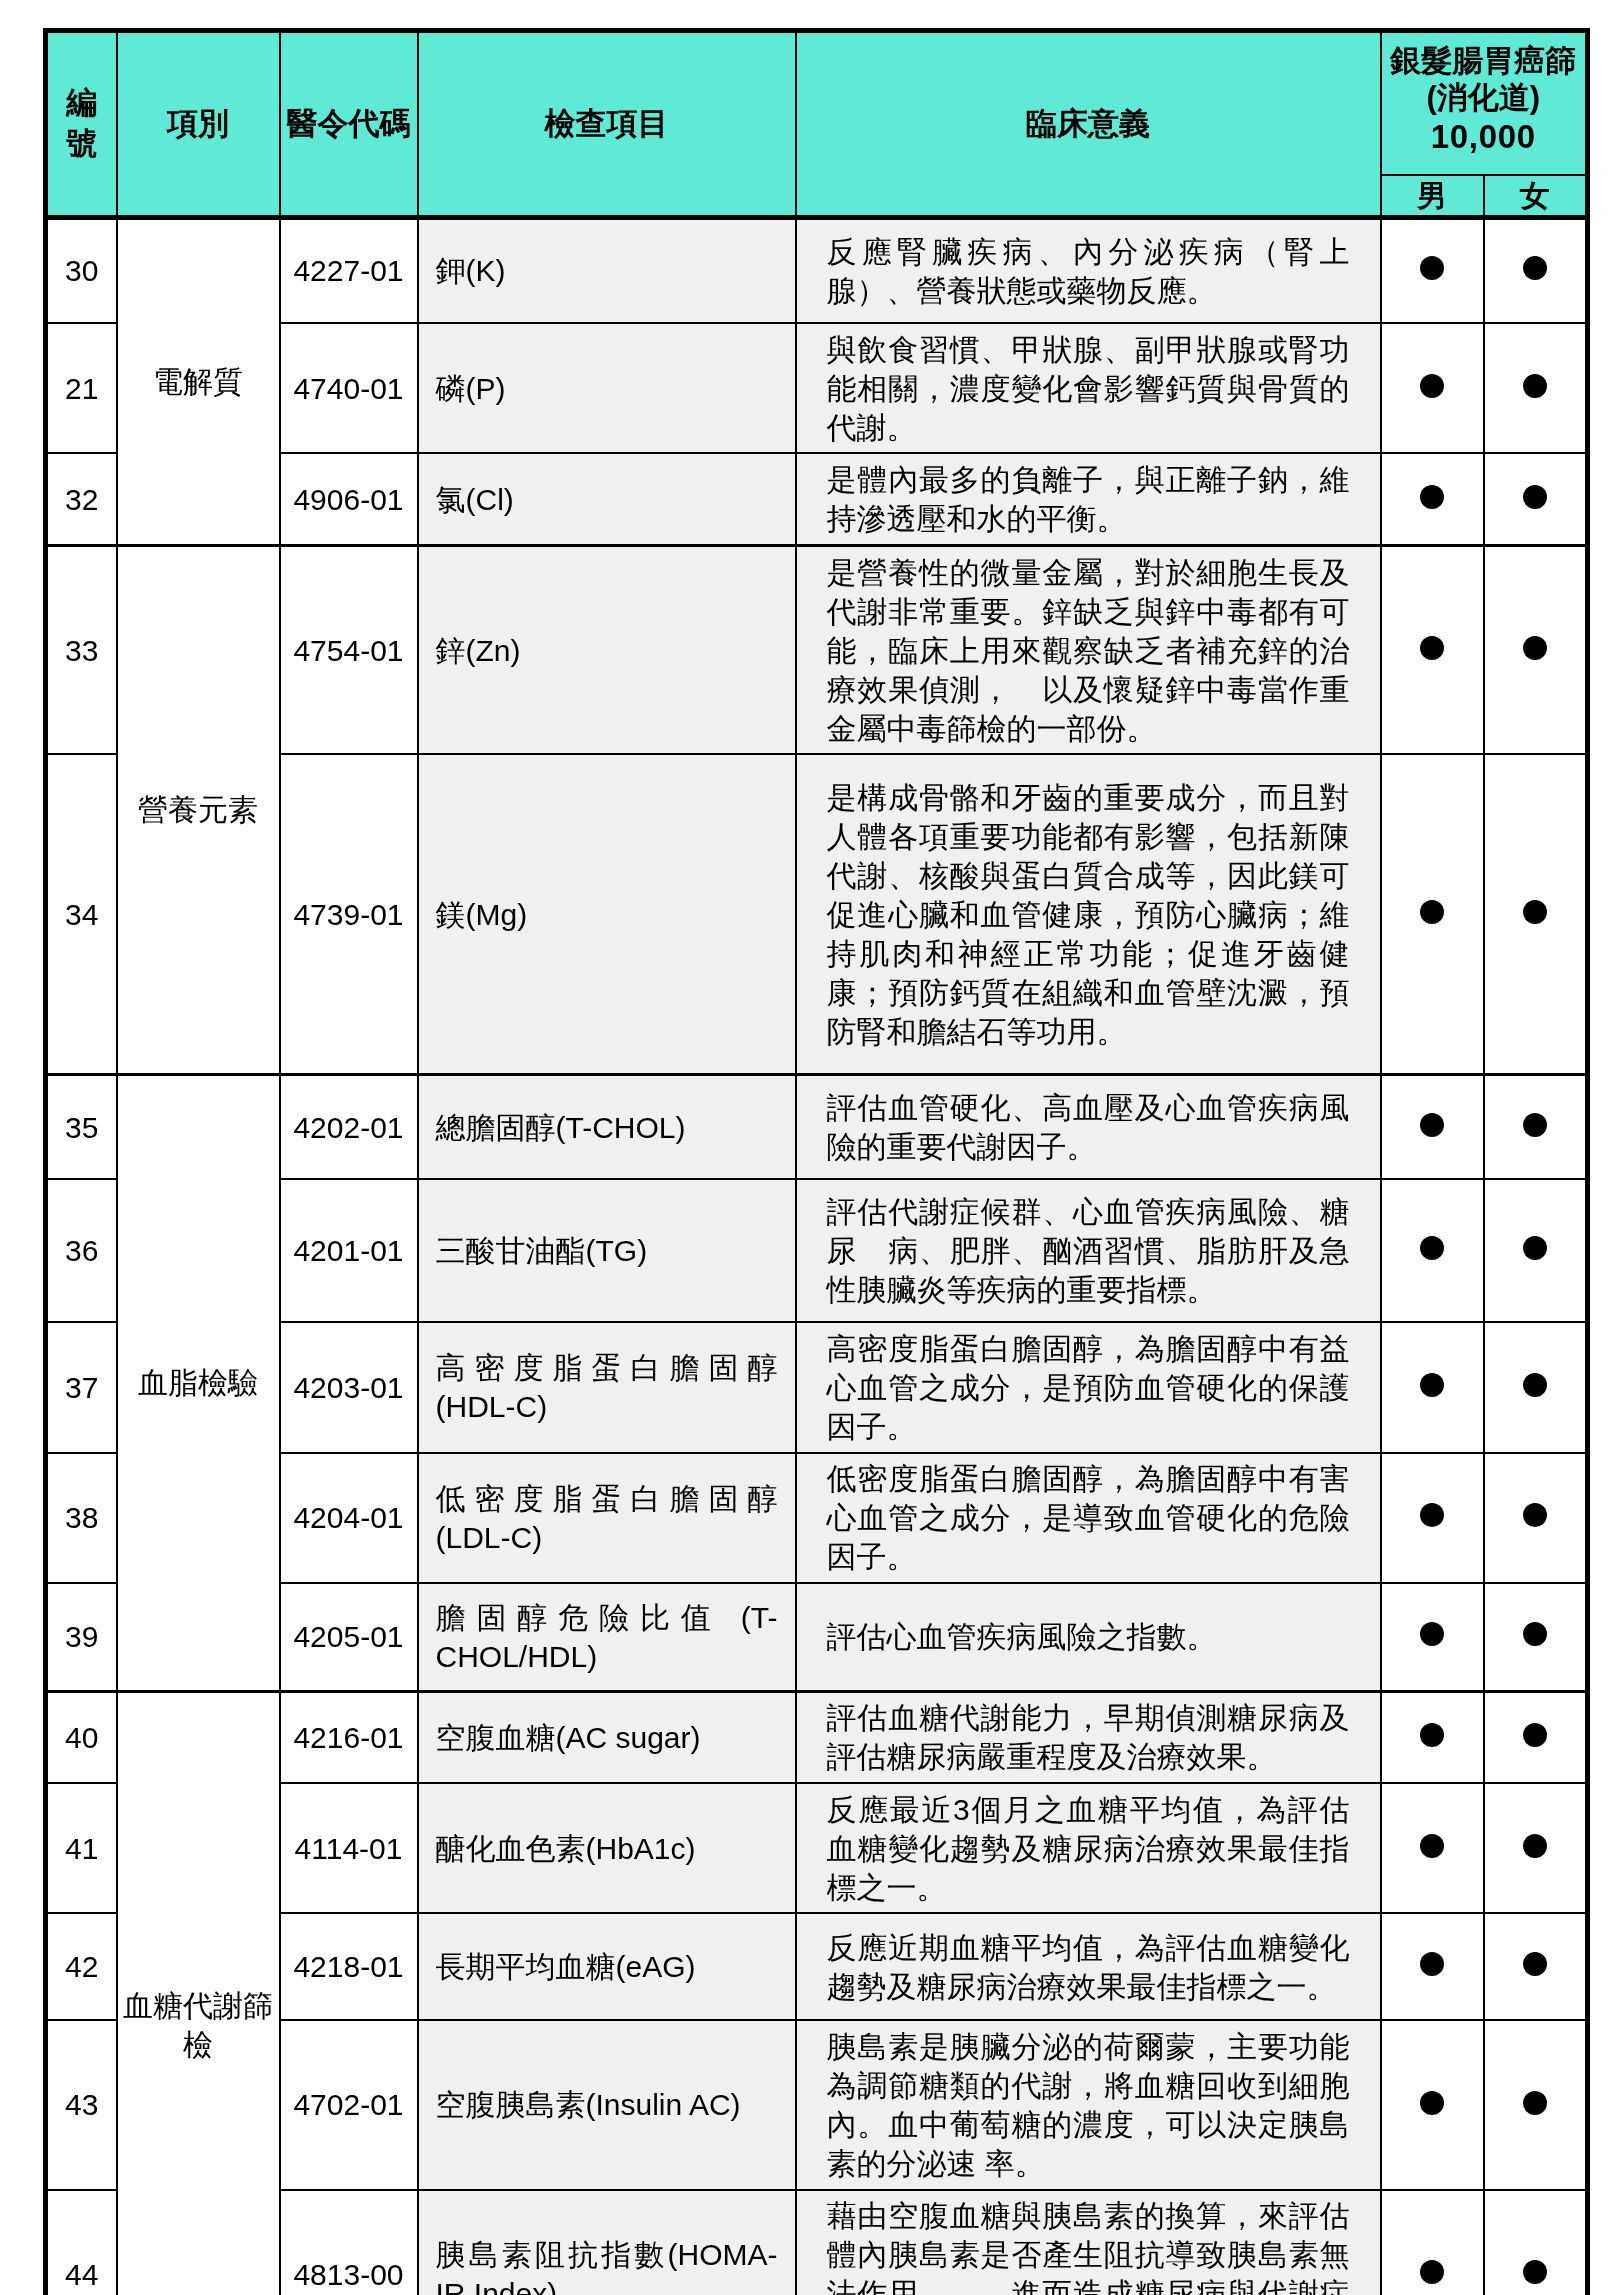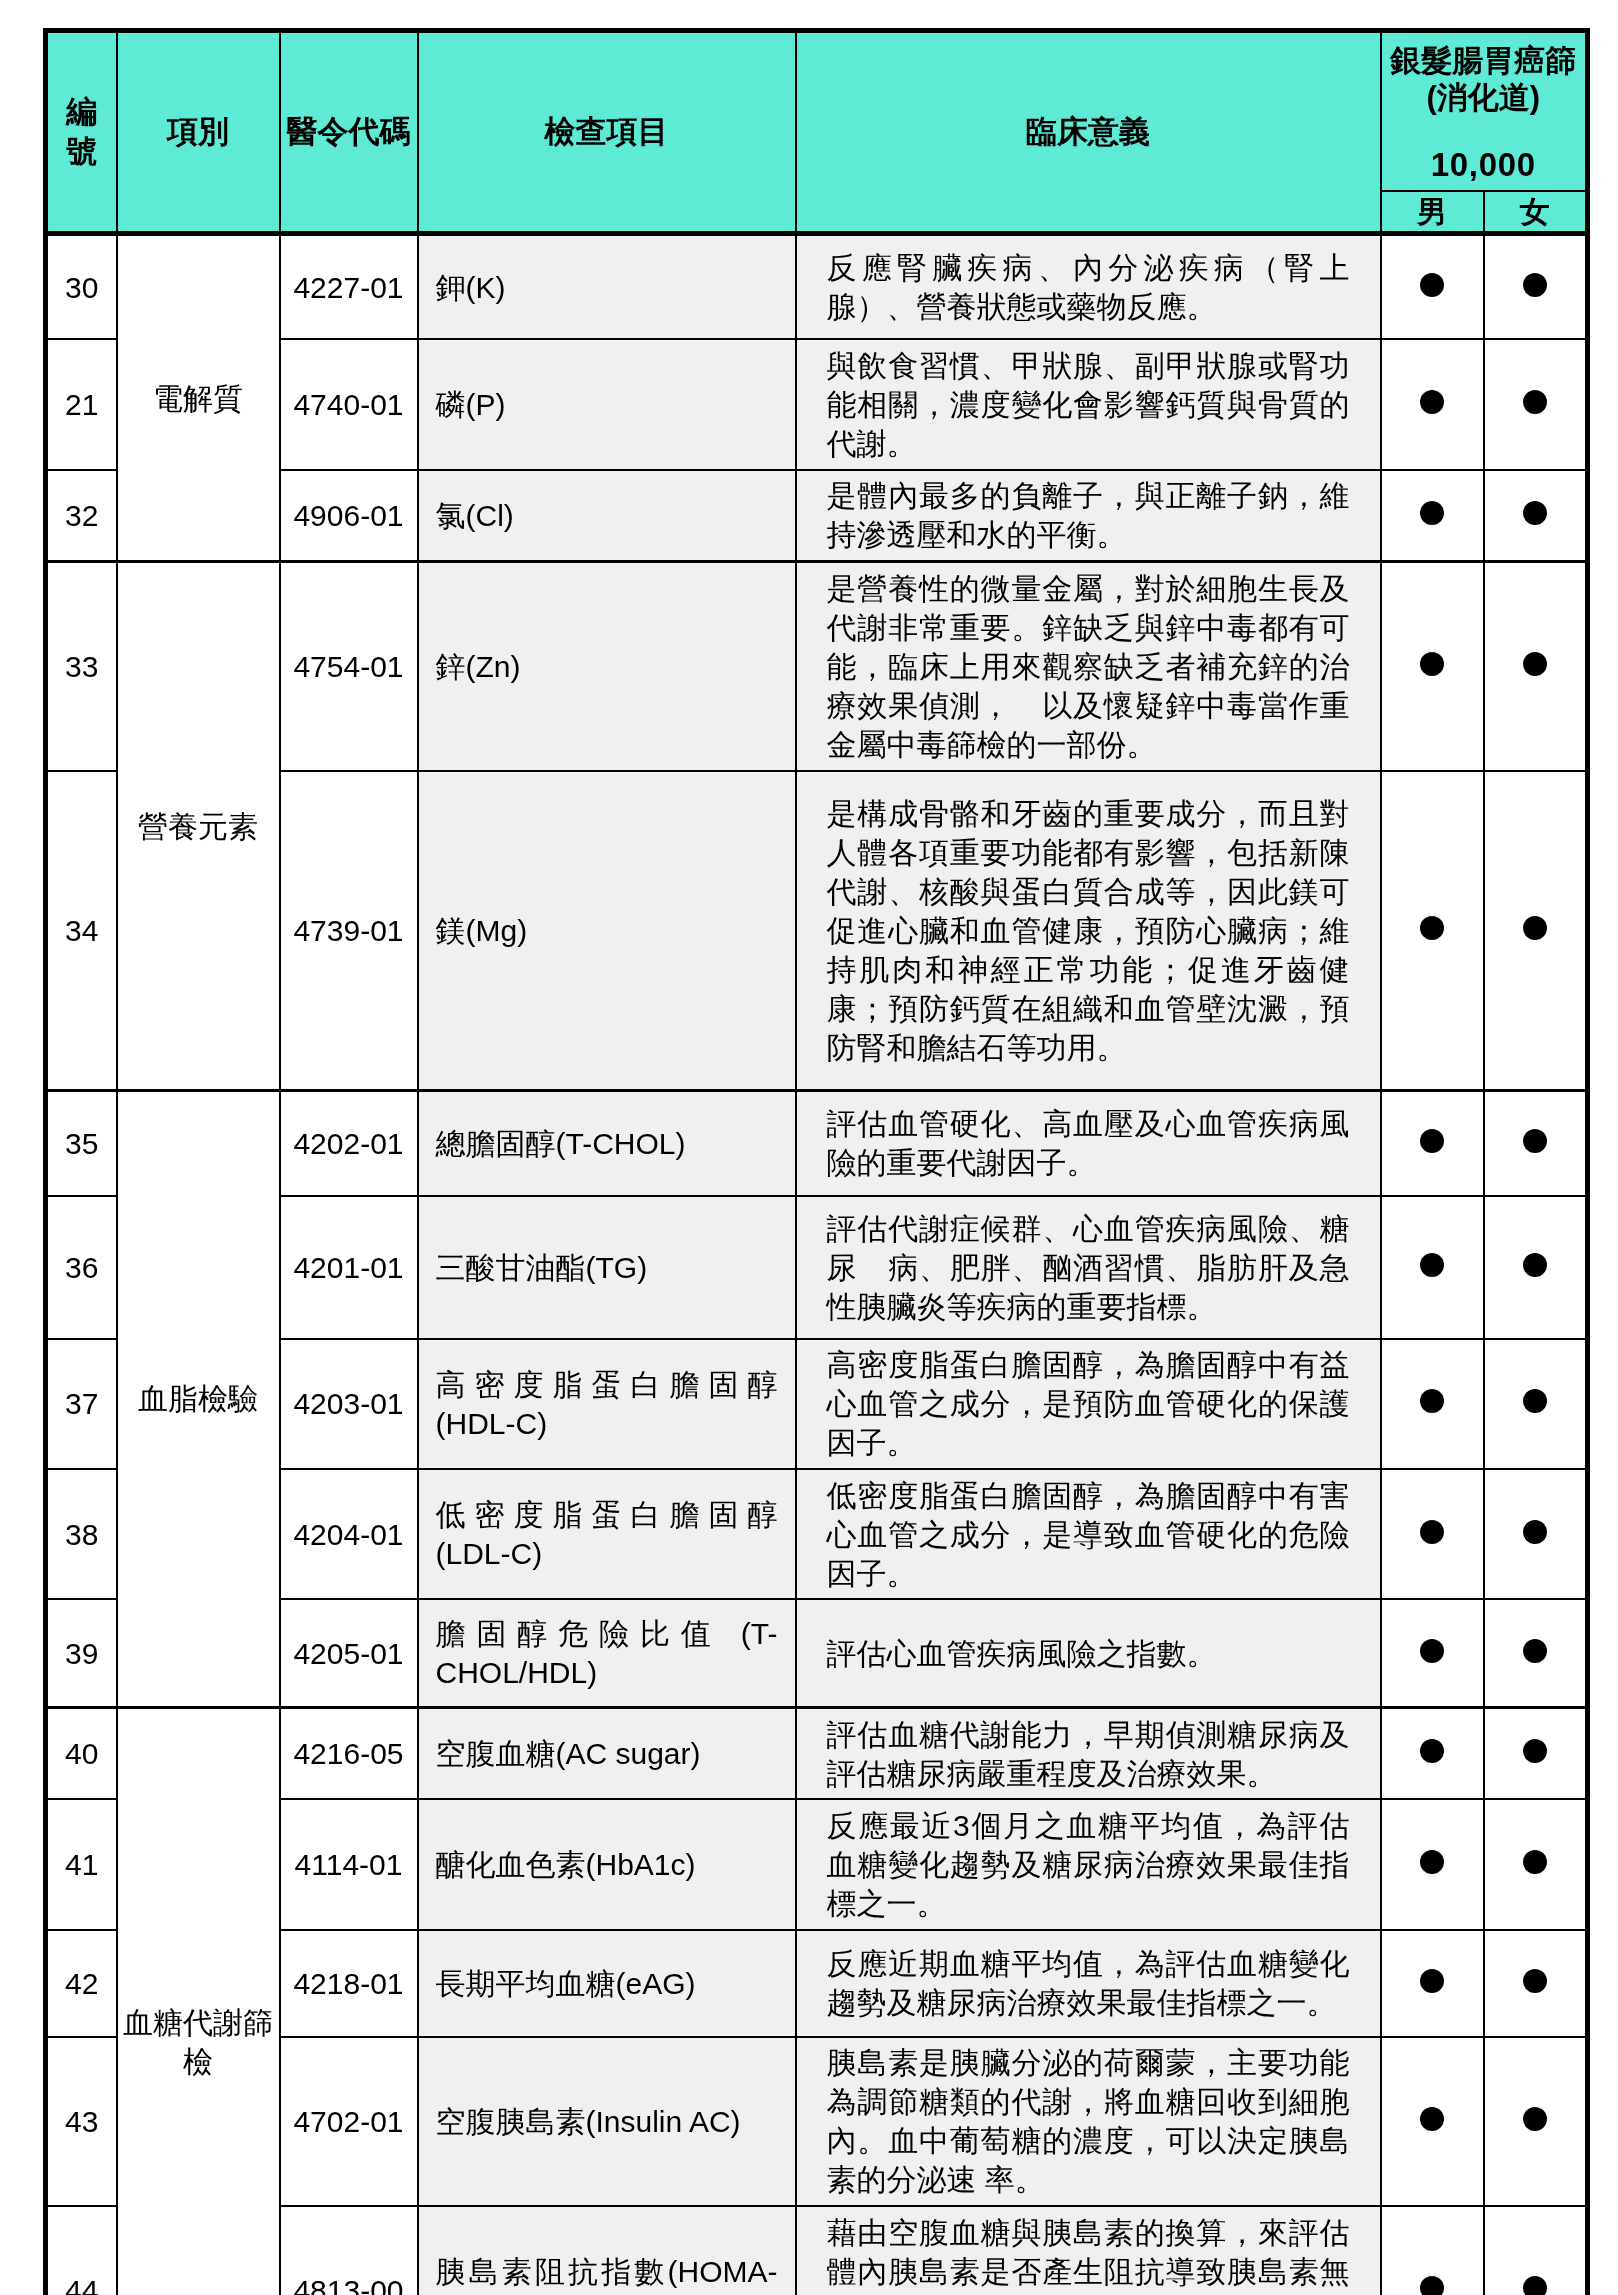--- a/index.html
+++ b/index.html
@@ -33,21 +33,21 @@
   thead th {
     background:#5eead4;
     font-weight:bold;
     font-size:31px;
     text-align:center;
     padding:4.3px;
   }
   thead th.b7 { border-bottom:5px solid #000; }
   th.plan { padding:10px 4.3px 2.8px 4.3px; vertical-align:top; }
   th.plan .pt { line-height:1.18; }
-  th.plan .price { margin-top:28px; font-size:33px; letter-spacing:0.7px; }
+  th.plan .price { font-size:33px; letter-spacing:0.7px; }
   tr.h2 th { font-size:30px; padding:0 2.8px; }
 
   td.no   { text-align:center; }
   td.cat  { text-align:center; padding:0 4.3px; }
   td.code { text-align:center; }
   td.item { background:#f0f0f0; text-align:justify; padding:5.7px 17px; }
   td.clin { background:#f0f0f0; text-align:justify; padding:5.7px 30px; }
   td.dotc { background:#ffffff; text-align:center; }
 
   tr.sec td { border-top:3.5px solid #000; }
@@ -178,21 +178,21 @@
         <td class="code">4205-01</td>
         <td class="item">膽固醇危險比值 (T-CHOL/HDL)</td>
         <td class="clin">評估心血管疾病風險之指數。</td>
         <td class="dotc"><span class="dot">●</span></td>
         <td class="dotc"><span class="dot">●</span></td>
       </tr>
 
       <tr class="sec" style="height:73px">
         <td class="no">40</td>
         <td class="cat" rowspan="5">血糖代謝篩檢</td>
-        <td class="code">4216-05</td>
+        <td class="code">4216-01</td>
         <td class="item">空腹血糖(AC sugar)</td>
         <td class="clin">評估血糖代謝能力，早期偵測糖尿病及評估糖尿病嚴重程度及治療效果。</td>
         <td class="dotc"><span class="dot">●</span></td>
         <td class="dotc"><span class="dot">●</span></td>
       </tr>
       <tr style="height:126px">
         <td class="no">41</td>
         <td class="code">4114-01</td>
         <td class="item">醣化血色素(HbA1c)</td>
         <td class="clin">反應最近3個月之血糖平均值，為評估血糖變化趨勢及糖尿病治療效果最佳指標之一。</td>

